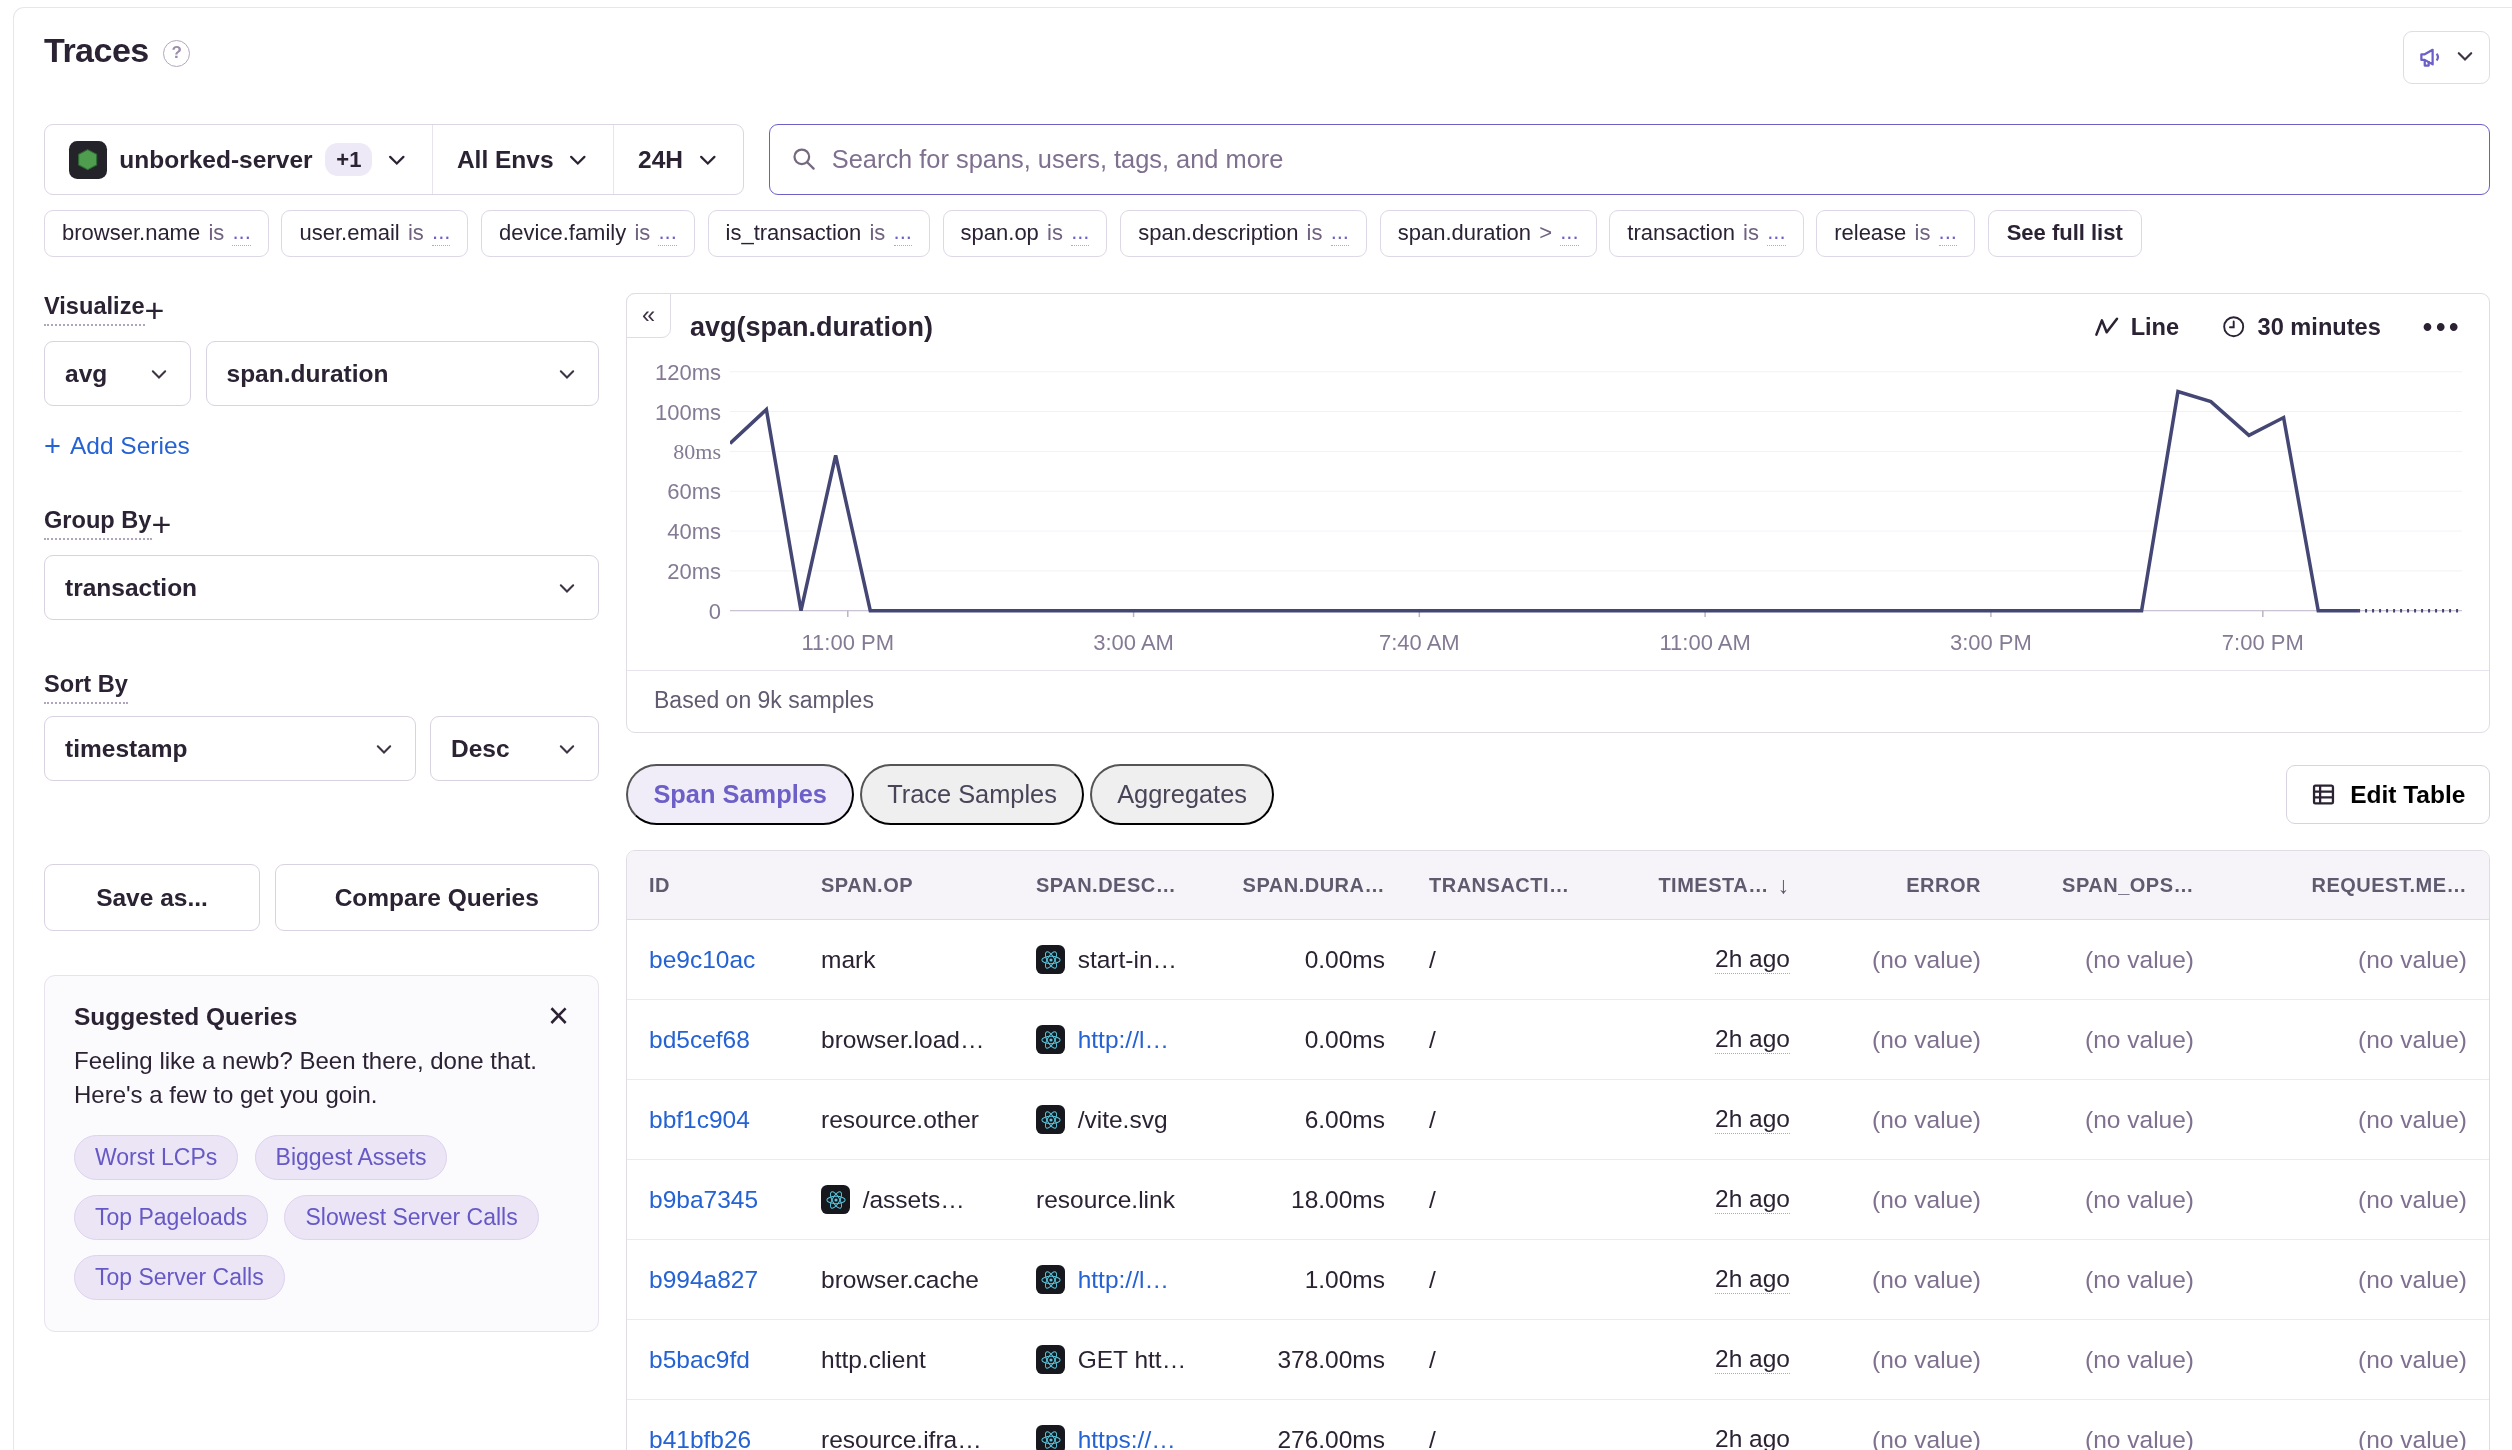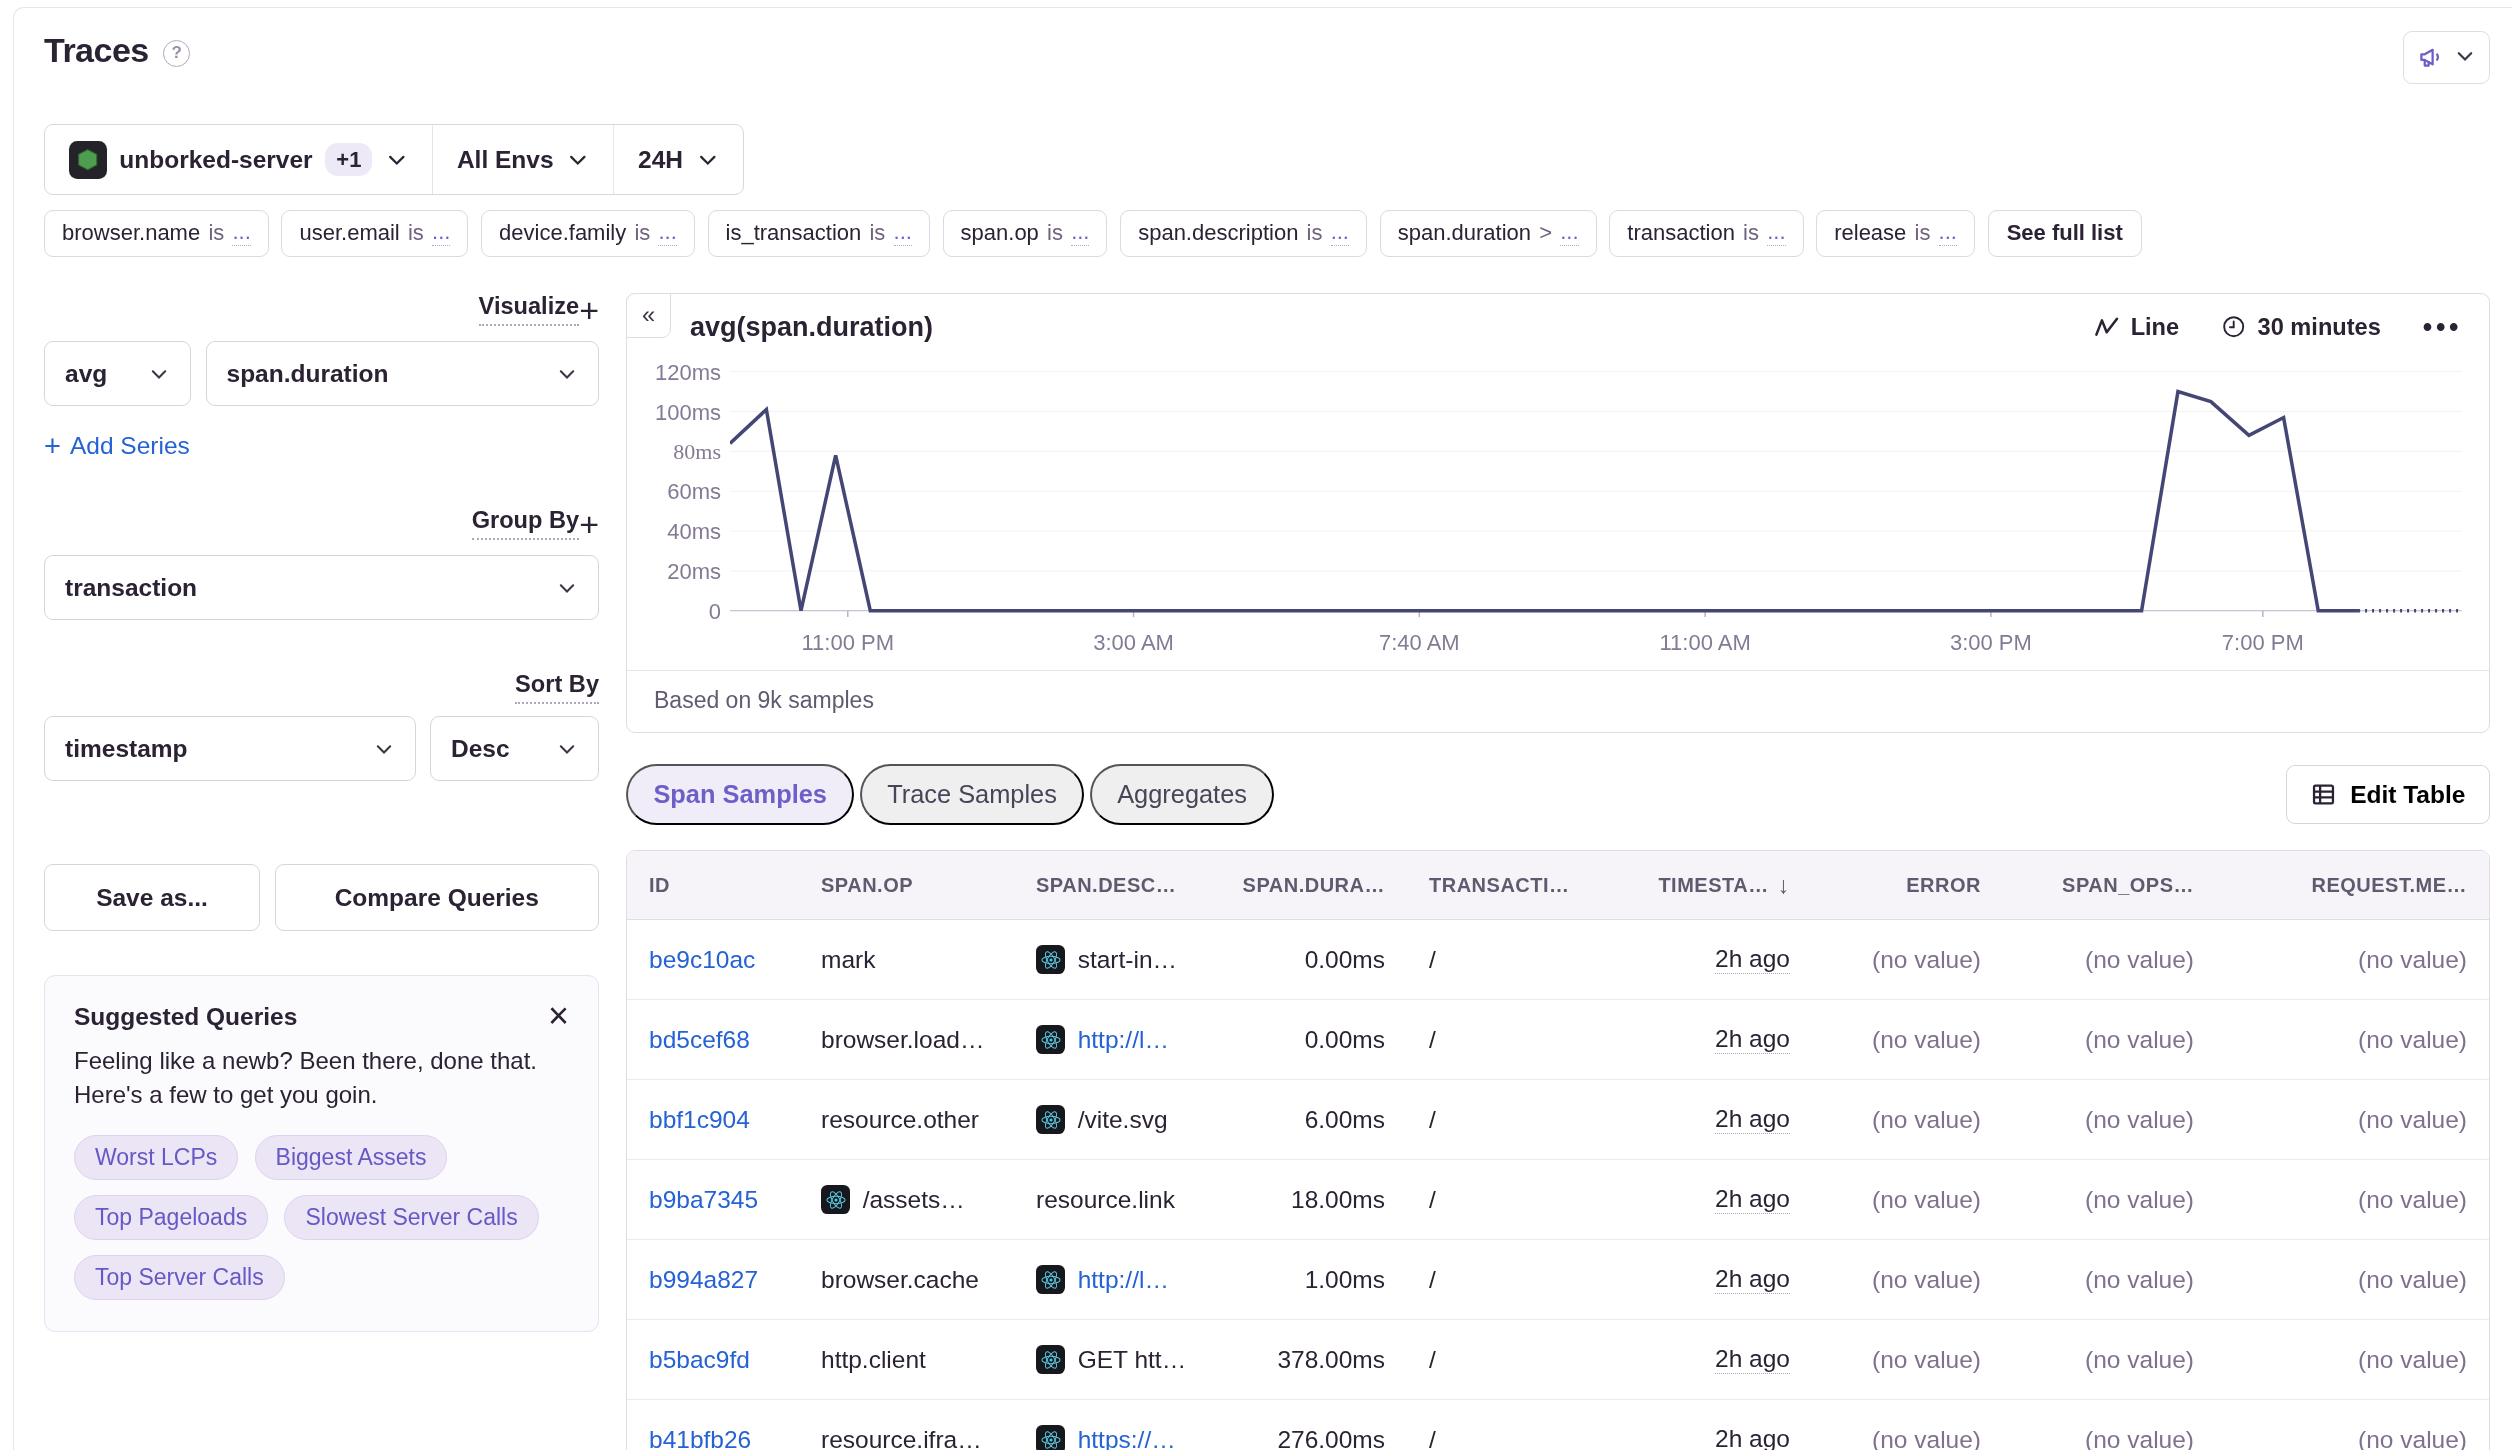--- a/index.html
+++ b/index.html
@@ -36,21 +36,21 @@
   .tok-key { color:#2b2233; }
   .tok-op  { color:#71627f; }
   .tok-val { color:#6C5FC7; border-bottom:1.8px dotted #b3a6d6; line-height:1.1; }
   .see-full { height:47px; padding:0 18px; font-size:22px; font-weight:700; color:#2b2233; background:#fff;
               border:0.9px solid #ded7e6; border-radius:9px; font-family:inherit; cursor:pointer; }
 
   
   .content { display:grid; grid-template-columns:555px 1fr; gap:27px; margin-top:36px; }
 
   
-  .side-head { display:flex; align-items:center; justify-content:flex-end; margin-bottom:14.5px; }
+  .side-head { display:flex; align-items:center; justify-content:flex-start; margin-bottom:14.5px; }
   .side-label { font-size:23.6px; font-weight:700; border-bottom:2.7px dotted #b1a4bd; padding-bottom:3.6px; }
   .plus-btn { font-size:34px; font-weight:300; color:#2b2233; line-height:1; cursor:pointer; }
   .sel-row { display:flex; gap:14.5px; }
   .select { display:flex; align-items:center; justify-content:space-between; gap:12.7px; height:65px; padding:0 20px;
             border:0.9px solid #d9d2e0; border-radius:9px; background:#fff; font-size:24.5px; font-weight:600; cursor:pointer; }
   .add-series { display:flex; align-items:center; gap:9px; color:#2562d4; font-size:24.5px; margin:23.6px 0 44px; cursor:pointer; }
   .add-series .plus { font-size:29px; font-weight:300; }
   .gap-lg { margin-bottom:51px; }
   .btn-row { display:flex; gap:14.5px; margin-top:83px; }
   .btn { height:67px; border:0.9px solid #d9d2e0; border-radius:9px; background:#fff; font-size:24.5px; font-weight:700;
@@ -156,20 +156,29 @@
             <path d="M3.5 6l4.5 4.5L12.5 6"></path>
           </svg>
       </div>
       <div class="pf-seg">
         <span>24H</span>
         <svg width="23.6" height="23.6" viewBox="0 0 16 16" fill="none" stroke="#2b2233" stroke-width="1.5" stroke-linecap="round">
             <path d="M3.5 6l4.5 4.5L12.5 6"></path>
           </svg>
       </div>
     </div>
+    <div class="searchbox">
+      <span>
+        <svg width="27" height="27" viewBox="0 0 24 24" fill="none" stroke="#75697f" stroke-width="2" stroke-linecap="round">
+            <circle cx="10.5" cy="10.5" r="6.5"></circle>
+            <path d="M15.5 15.5L21 21"></path>
+          </svg>
+      </span>
+      <input type="text" placeholder="Search for spans, users, tags, and more" style="">
+    </div>
   </div>
 
   <div class="token-row">
     <button class="token">
         <span class="tok-key">browser.name</span>
         <span class="tok-op">is</span>
         <span class="tok-val">...</span>
       </button>
       <button class="token">
         <span class="tok-key">user.email</span>

